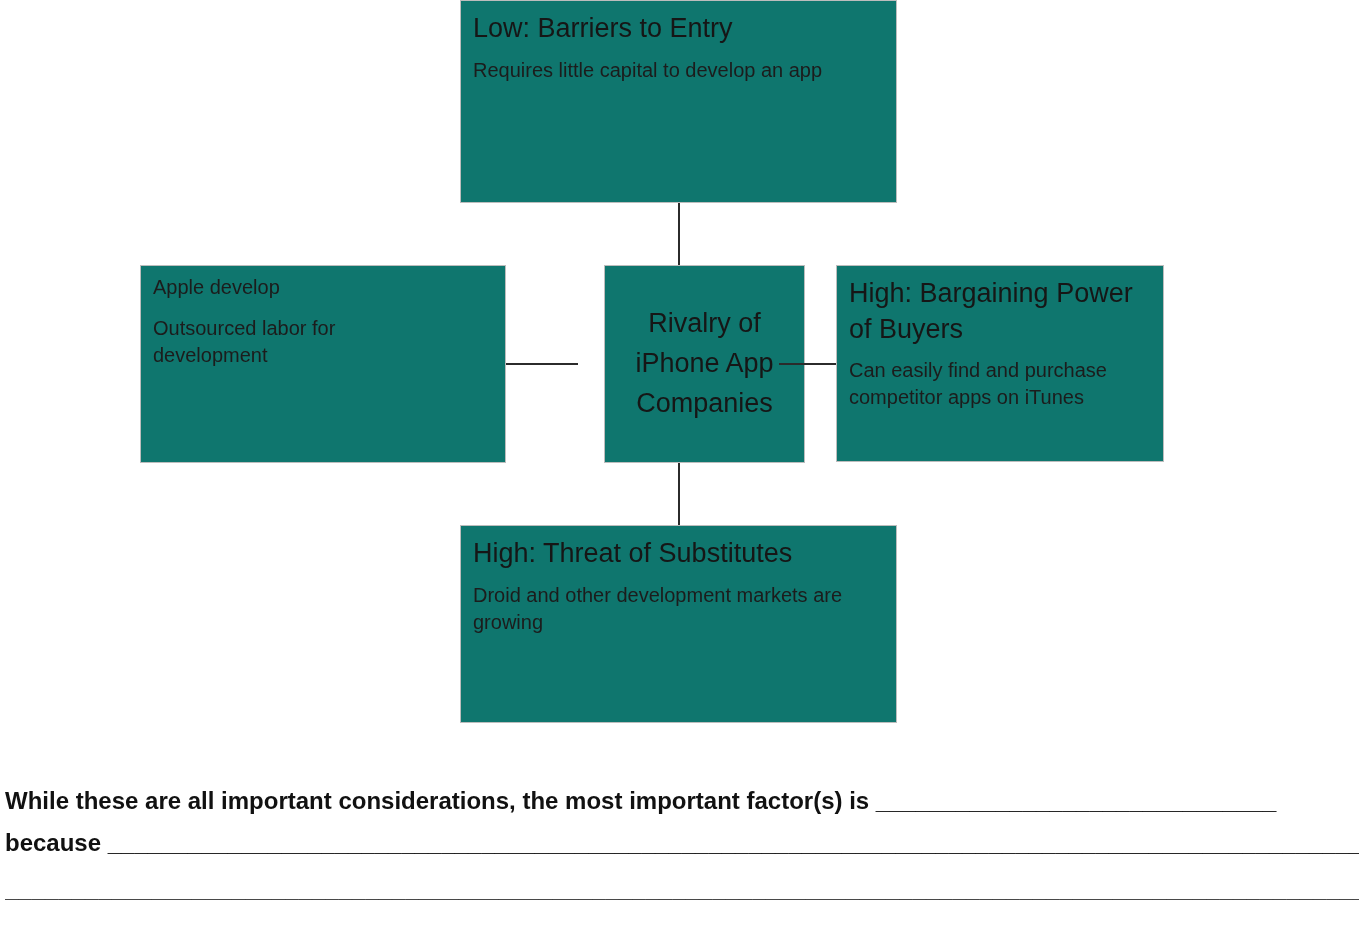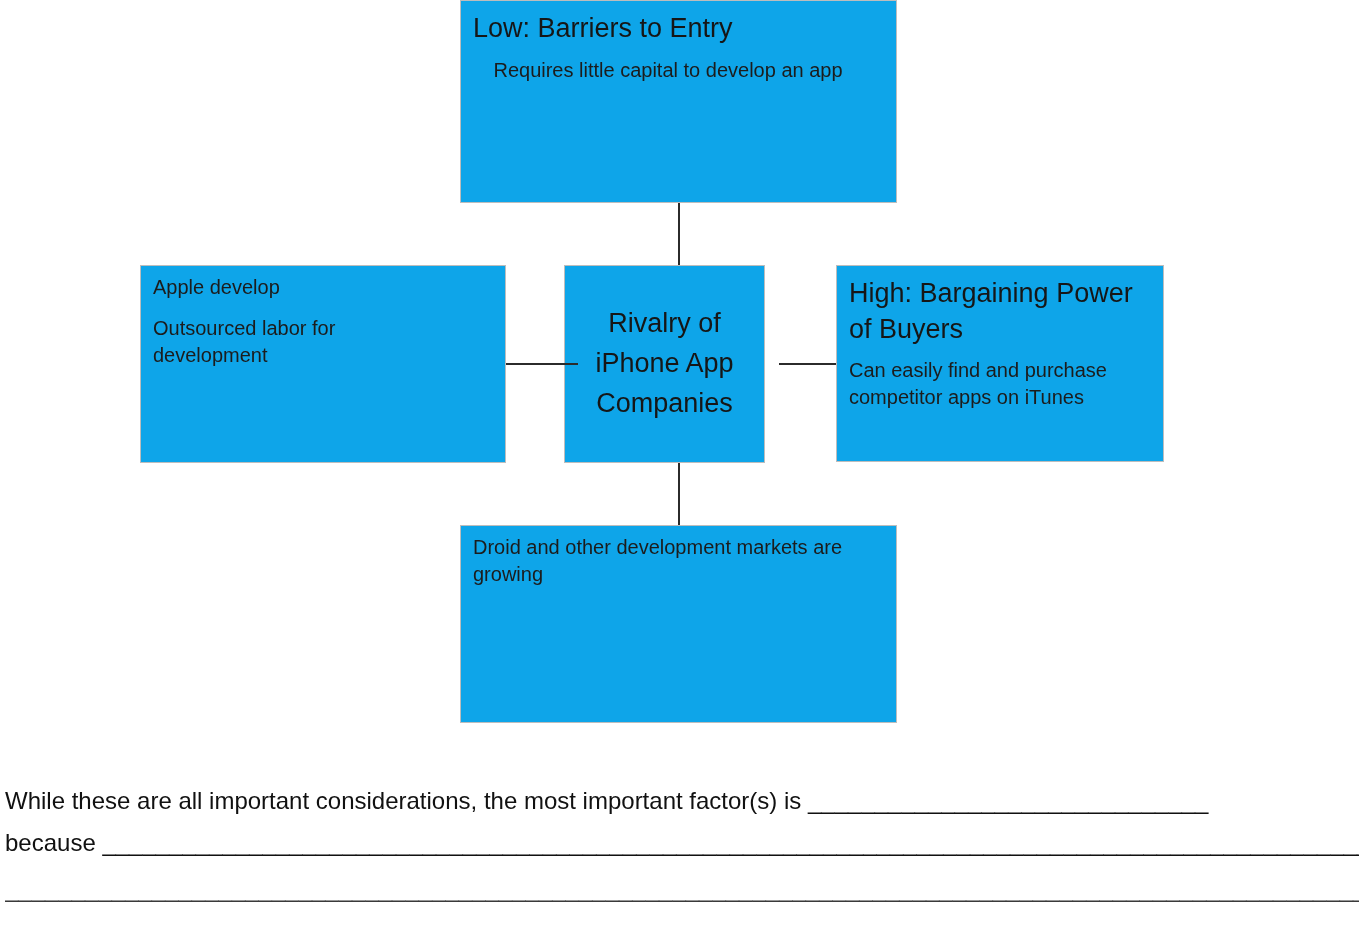--- a/index.html
+++ b/index.html
@@ -11,48 +11,48 @@
   }
   .canvas {
     position: relative;
     width: 1362px;
     height: 938px;
     background: #ffffff;
     overflow: hidden;
   }
   .box {
     position: absolute;
-    background: #0ea5e9;
+    background: #0f766e;
     border: 1px solid #bdbdbd;
     box-sizing: border-box;
     padding: 8px 12px;
   }
   .box-title {
     font-size: 27px;
     line-height: 1.32;
     font-weight: 400;
     color: #161616;
     margin: 2px 0 10px 0;
   }
   .box-body {
     font-size: 20px;
     line-height: 1.35;
     color: #1c1c1c;
     margin: 0 0 14px 0;
   }
   .top-box    { left: 460px; top: 0px;   width: 437px; height: 203px; }
   .left-box   { left: 140px; top: 265px; width: 366px; height: 198px; }
-  .center-box { left: 564px; top: 265px; width: 201px; height: 198px;
+  .center-box { left: 604px; top: 265px; width: 201px; height: 198px;
                 display: flex; align-items: center; justify-content: flex-end;
                 text-align: center; }
   .center-box .box-title { margin: 0; line-height: 1.48; }
   .right-box  { left: 836px; top: 265px; width: 328px; height: 197px; }
   .bottom-box { left: 460px; top: 525px; width: 437px; height: 198px; }
 
-  .top-box .box-body     { max-width: 390px; text-align: center; }
+  .top-box .box-body     { max-width: 390px; }
   .left-box .box-title   { max-width: 285px; }
   .left-box .box-body    { max-width: 235px; }
   .right-box .box-body   { max-width: 340px; }
   .bottom-box .box-body  { max-width: 375px; }
 
   .connector {
     position: absolute;
     background: #2b2b2b;
   }
   .conn-top    { left: 678px; top: 203px; width: 2px;  height: 62px; }
@@ -66,20 +66,21 @@
     top: 786px;
     width: 1354px;
     font-size: 24px;
     color: #111111;
   }
   .prompt-line {
     white-space: nowrap;
     overflow: hidden;
     line-height: 30px;
     margin: 0 0 12px 0;
+    font-weight: bold;
   }
   .prompt-line.blank-only {
     margin-top: 16px;
     color: #3a3a3a;
   }
 </style>
 </head>
 <body>
 
 <div class="canvas">
@@ -97,20 +98,21 @@
   <div class="box center-box">
     <div class="box-title">Rivalry of iPhone App Companies</div>
   </div>
 
   <div class="box right-box">
     <div class="box-title">High: Bargaining Power of Buyers</div>
     <div class="box-body">Can easily find and purchase competitor apps on iTunes</div>
   </div>
 
   <div class="box bottom-box">
+    <div class="box-title">High: Threat of Substitutes</div>
     <div class="box-body">Droid and other development markets are growing</div>
   </div>
 
   <div class="connector conn-top"></div>
   <div class="connector conn-bottom"></div>
   <div class="connector conn-left"></div>
   <div class="connector conn-right"></div>
 
   <div class="prompt">
     <div class="prompt-line">

